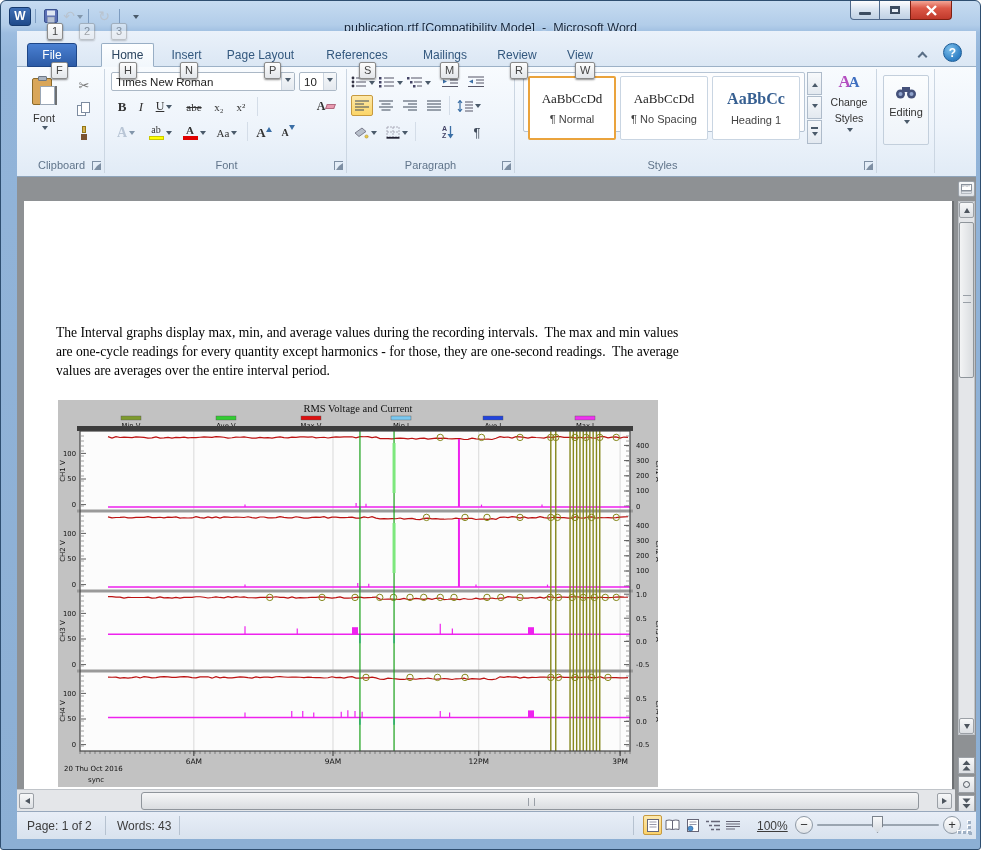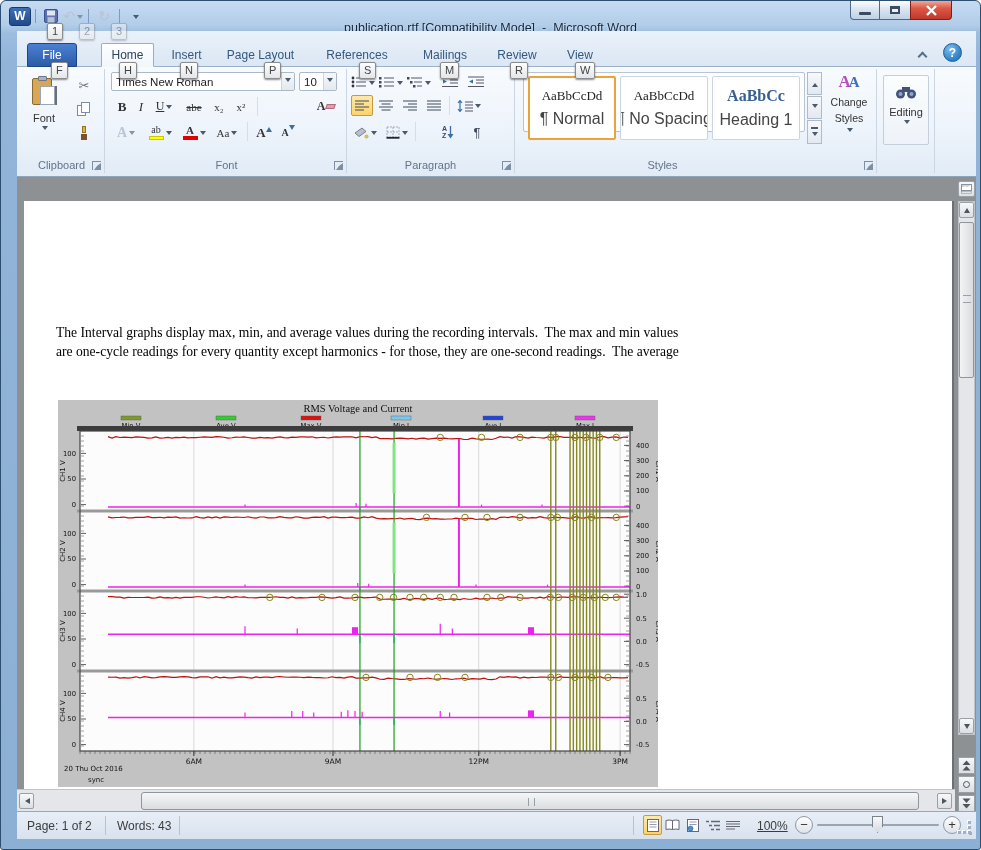--- a/index.html
+++ b/index.html
@@ -83,21 +83,21 @@
   .minidn{width:0;height:0;border:3px solid transparent;border-top:5px solid #3a6ea5;position:relative;top:-4px;}
   .barred{display:flex;flex-direction:column;align-items:center;line-height:10px;}
   .cbar{width:15px;height:4px;margin-top:1px;}
   
   .gallery{position:absolute;left:4px;top:3px;width:282px;height:60px;background:#fdfdfe;border:1px solid #b6c4d4;border-radius:2px;}
   .stylecard{position:absolute;top:3px;width:88px;height:64px;background:#fff;border:1px solid #c9d5e2;border-radius:2px;
     display:flex;flex-direction:column;align-items:center;justify-content:center;overflow:hidden;}
   .stylecard.sel{border:2px solid #eaa33c;}
   .sprev{font-family:"Liberation Serif",serif;font-size:13px;color:#222;white-space:nowrap;}
   .sprev.h1{font-size:16px;color:#365f91;font-weight:bold;}
-  .sname{font-size:16px;color:#444;margin-top:6px;white-space:nowrap;}
+  .sname{font-size:11px;color:#444;margin-top:6px;white-space:nowrap;}
   .scrollcol{position:absolute;left:288px;top:3px;width:15px;height:72px;}
   .scbtn{position:absolute;left:0;width:15px;height:23px;background:linear-gradient(#f7f9fb,#e3e9f0);border:1px solid #aebbca;display:flex;align-items:center;justify-content:center;}
   .tri-up{width:0;height:0;border:3px solid transparent;border-bottom:4px solid #4a5a6a;}
   .tri-dn{width:0;height:0;border:3px solid transparent;border-top:4px solid #4a5a6a;}
   .morebar{width:7px;height:1.5px;background:#4a5a6a;position:absolute;top:6px;}
   .chstyles{position:absolute;left:306px;top:3px;width:48px;height:76px;display:flex;flex-direction:column;align-items:center;}
   .aa1{font-size:17px;font-weight:bold;color:#b44fc0;font-family:"Liberation Serif",serif;}
   .aa2{font-size:15px;font-weight:bold;color:#3f6fc0;font-family:"Liberation Serif",serif;margin-left:-2px;}
   .chtxt{font-size:10.5px;color:#333;text-align:center;line-height:16px;margin-top:2px;}
   
@@ -485,20 +485,21 @@
           <span class="dar"></span>
         </div>
       </div>
     </div>
 
     <div class="docarea">
       <div class="page">
         <div class="doctext">
           <div class="docline">The Interval graphs display max, min, and average values during the recording intervals.  The max and min values</div>
           <div class="docline">are one-cycle readings for every quantity except harmonics - for those, they are one-second readings.  The average</div>
+          <div class="docline">values are averages over the entire interval period.</div>
         </div>
         <div class="chartbox" id="chart"><svg width="600" height="387">
               <rect x="0" y="0" width="600" height="387" fill="#c2c2c2"></rect>
               <text x="300" y="12" text-anchor="middle" font-size="10.5" fill="#111" font-family="&quot;Liberation Serif&quot;,serif">RMS Voltage and Current</text>
               <rect x="63" y="16" width="20" height="4" fill="#7d9a2d" stroke="#555" stroke-width="0.4"></rect>
               <text x="73" y="28" text-anchor="middle" font-size="6.8" fill="#111" font-family="&quot;DejaVu Sans&quot;,sans-serif">Min V</text>
               <rect x="158" y="16" width="20" height="4" fill="#33cc33" stroke="#555" stroke-width="0.4"></rect>
               <text x="168" y="28" text-anchor="middle" font-size="6.8" fill="#111" font-family="&quot;DejaVu Sans&quot;,sans-serif">Ave V</text>
               <rect x="243" y="16" width="20" height="4" fill="#dd1111" stroke="#555" stroke-width="0.4"></rect>
               <text x="253" y="28" text-anchor="middle" font-size="6.8" fill="#111" font-family="&quot;DejaVu Sans&quot;,sans-serif">Max V</text>

